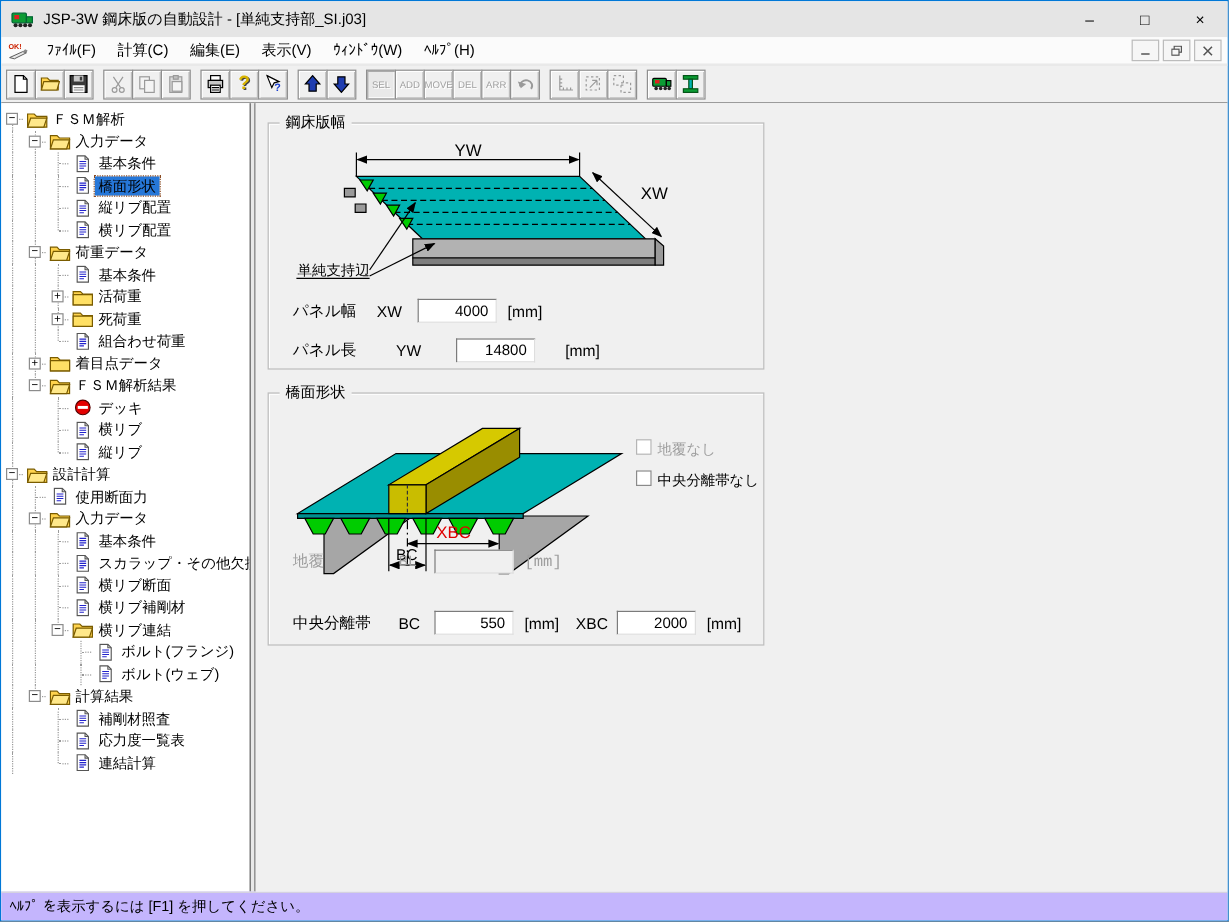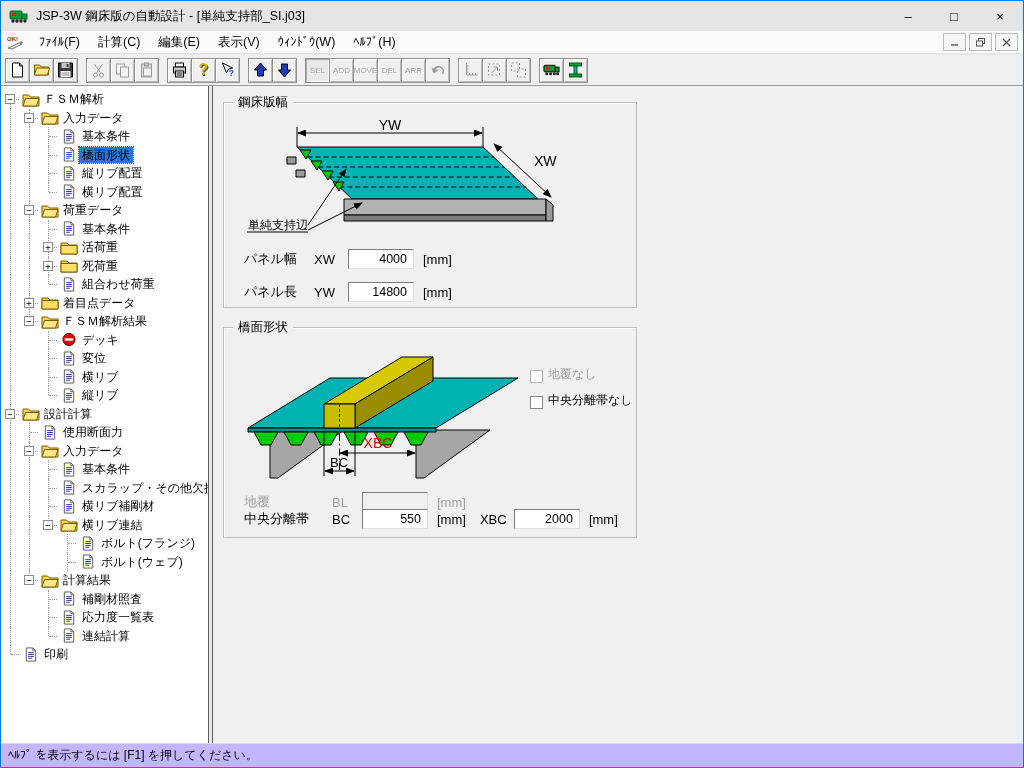--- a/index.html
+++ b/index.html
@@ -63,28 +63,28 @@
   .diag{display:block;}
   #gb1 .diag{margin:16px 0 0 16px;}
   .frow{display:flex;align-items:center;font-size:13px;margin-left:20px;}
   .flabel{width:70px;}
   .fsym{width:34px;}
   input.tfield{width:66px;height:20px;border:1px solid;border-color:#7b7b7b #dedede #dedede #7b7b7b;background:#fff;
                text-align:right;padding:0 6px 0 2px;font-size:12.5px;font-family:inherit;color:#000;}
   input.tfield:disabled{background:#f0f0f0;}
   .funit{margin-left:9px;}
   .dis, .dis .funit, .dis .flabel, .dis .fsym{color:#9e9e9e;}
-  .row-bl{position:absolute;left:20px;top:164px;margin-left:0;}
+  .row-bl{position:absolute;left:20px;top:130px;margin-left:0;font-family:Liberation Mono, monospace;}
   .row-bc{position:absolute;left:20px;top:181px;margin-left:0;}
   .row-bc .flabel{width:88px;}
   .row-bl .flabel{width:88px;}
   .row-bc .fsym, .row-bl .fsym{width:30px;}
   .fsym2{margin-left:14px;width:34px;}
   .cbcol{position:absolute;left:306px;top:38px;display:flex;flex-direction:column;gap:9px;}
-  .cb{display:flex;align-items:flex-end;font-size:12px;white-space:nowrap;cursor:default;}
+  .cb{display:flex;align-items:flex-start;font-size:12px;white-space:nowrap;cursor:default;}
   .cb input{appearance:none;-webkit-appearance:none;width:13px;height:13px;background:#fff;border:1px solid #8a8a8a;margin:0 5px 0 0;flex:none;}
   .cb input:disabled{border-color:#b5b5b5;}
   .cb.dis{color:#9e9e9e;}
   
   .statusbar{height:24px;flex:none;background:#c4b5fd;border-top:1px solid #d9d9d9;display:flex;align-items:center;padding-left:7px;font-size:12px;}
 </style>
 </head>
 <body>
 
 <div class="window">
@@ -507,33 +507,20 @@
           <span class="tguide vline"></span>
           <span class="tguide"></span>
           <span class="tjunction jfull"></span>
           <span class="ticon">
             <svg viewBox="0 0 14 16">
               <path d="M2 1h7l3 3v11H2z" fill="#fff" stroke="#555"></path>
               <path d="M9 1v3h3" fill="none" stroke="#555"></path>
               <path d="M4 6h6M4 8h6M4 10h6M4 12h4" stroke="#2222cc"></path>
             </svg>
           </span>
-          <span class="tlabel">変位</span>
-        </div>
-        <div class="trow">
-          <span class="tguide vline"></span>
-          <span class="tguide"></span>
-          <span class="tjunction jfull"></span>
-          <span class="ticon">
-            <svg viewBox="0 0 14 16">
-              <path d="M2 1h7l3 3v11H2z" fill="#fff" stroke="#555"></path>
-              <path d="M9 1v3h3" fill="none" stroke="#555"></path>
-              <path d="M4 6h6M4 8h6M4 10h6M4 12h4" stroke="#2222cc"></path>
-            </svg>
-          </span>
           <span class="tlabel">横リブ</span>
         </div>
         <div class="trow">
           <span class="tguide vline"></span>
           <span class="tguide"></span>
           <span class="tjunction jlast"></span>
           <span class="ticon">
             <svg viewBox="0 0 14 16">
               <path d="M2 1h7l3 3v11H2z" fill="#fff" stroke="#555"></path>
               <path d="M9 1v3h3" fill="none" stroke="#555"></path>
@@ -609,20 +596,33 @@
           <span class="tguide vline"></span>
           <span class="tguide vline"></span>
           <span class="tjunction jfull"></span>
           <span class="ticon">
             <svg viewBox="0 0 14 16">
               <path d="M2 1h7l3 3v11H2z" fill="#fff" stroke="#555"></path>
               <path d="M9 1v3h3" fill="none" stroke="#555"></path>
               <path d="M4 6h6M4 8h6M4 10h6M4 12h4" stroke="#2222cc"></path>
             </svg>
           </span>
+          <span class="tlabel">横リブ断面</span>
+        </div>
+        <div class="trow">
+          <span class="tguide vline"></span>
+          <span class="tguide vline"></span>
+          <span class="tjunction jfull"></span>
+          <span class="ticon">
+            <svg viewBox="0 0 14 16">
+              <path d="M2 1h7l3 3v11H2z" fill="#fff" stroke="#555"></path>
+              <path d="M9 1v3h3" fill="none" stroke="#555"></path>
+              <path d="M4 6h6M4 8h6M4 10h6M4 12h4" stroke="#2222cc"></path>
+            </svg>
+          </span>
           <span class="tlabel">横リブ補剛材</span>
         </div>
         <div class="trow">
           <span class="tguide vline"></span>
           <span class="tguide vline"></span>
           <span class="tjunction jlast">
             <span class="texpand">−</span>
           </span>
           <span class="ticon">
             <svg viewBox="0 0 18 14">
@@ -704,31 +704,20 @@
           <span class="tguide"></span>
           <span class="tjunction jlast"></span>
           <span class="ticon">
             <svg viewBox="0 0 14 16">
               <path d="M2 1h7l3 3v11H2z" fill="#fff" stroke="#555"></path>
               <path d="M9 1v3h3" fill="none" stroke="#555"></path>
               <path d="M4 6h6M4 8h6M4 10h6M4 12h4" stroke="#2222cc"></path>
             </svg>
           </span>
           <span class="tlabel">連結計算</span>
-        </div>
-        <div class="trow">
-          <span class="tjunction jlast"></span>
-          <span class="ticon">
-            <svg viewBox="0 0 14 16">
-              <path d="M2 1h7l3 3v11H2z" fill="#fff" stroke="#555"></path>
-              <path d="M9 1v3h3" fill="none" stroke="#555"></path>
-              <path d="M4 6h6M4 8h6M4 10h6M4 12h4" stroke="#2222cc"></path>
-            </svg>
-          </span>
-          <span class="tlabel">印刷</span>
         </div>
       </div>
     <div class="splitter"></div>
 
     <div class="main-panel">
 
       <div class="groupbox" id="gb1">
         <span class="gb-title">鋼床版幅</span>
 
         <svg class="diag" width="372" height="122" viewBox="0 0 372 122">
@@ -770,21 +759,21 @@
           <line x1="68" y1="106" x2="106" y2="50" stroke="#000" marker-end="url(#a1e)"></line>
           <line x1="68" y1="111" x2="122" y2="84" stroke="#000" marker-end="url(#a1e)"></line>
         </svg>
 
         <div class="frow" style="margin-top:8px;">
           <span class="flabel">パネル幅</span>
           <span class="fsym">XW</span>
           <input class="tfield" value="4000" style="">
           <span class="funit">[mm]</span>
         </div>
-        <div class="frow" style="margin-top:13px;">
+        <div class="frow" style="margin-top:13px;gap:16px;">
           <span class="flabel">パネル長</span>
           <span class="fsym">YW</span>
           <input class="tfield" value="14800" style="">
           <span class="funit">[mm]</span>
         </div>
       </div>
 
       <div class="groupbox" id="gb2">
         <span class="gb-title">橋面形状</span>
 

